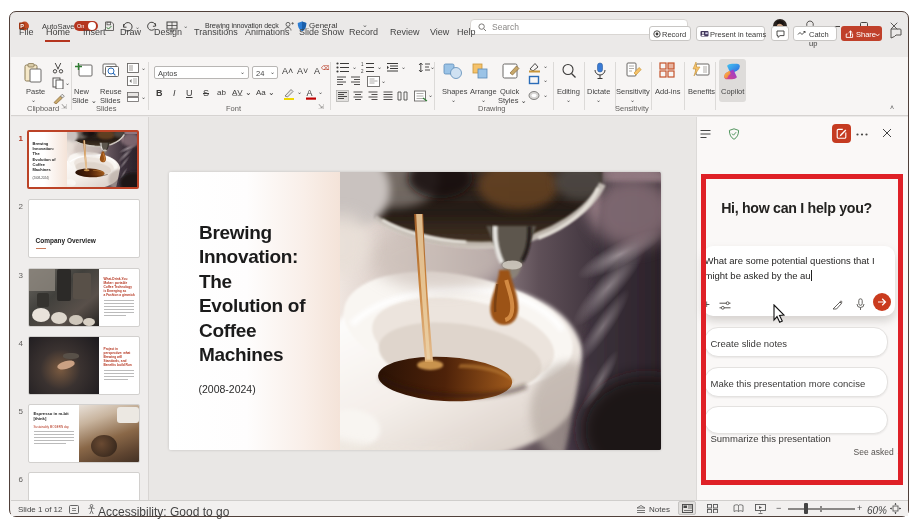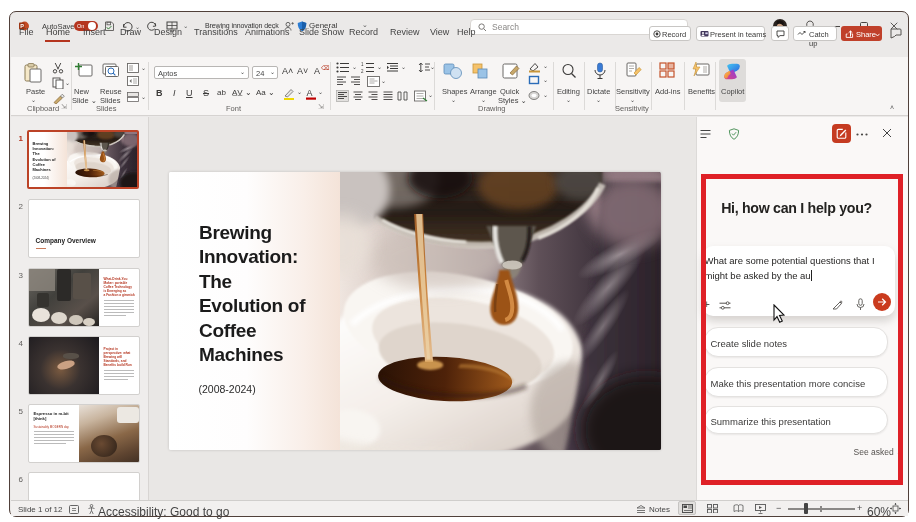--- a/index.html
+++ b/index.html
@@ -641,21 +641,21 @@
 
     <svg class="abs" style="left:77px;top:187px;" width="13" height="20" viewBox="0 0 13 20">
         <path d="M1 1l10 10-4.5.5 2.8 5.5-2.6 1.2-2.7-5.6L1 16z" fill="#fff" stroke="#111" stroke-width="1.1"></path>
       </svg>
 
     <div class="abs" style="left:8px;top:210px;width:184px;height:30px;background:#fff;border:1px solid #e4e2e0;border-radius:14px;box-shadow:0 1px 2px rgba(0,0,0,0.07);"></div>
     <span class="abs" style="left:15px;top:221px;font-size:9.5px;color:#3a3938;">Create slide notes</span>
     <div class="abs" style="left:8px;top:250px;width:184px;height:30px;background:#fff;border:1px solid #e4e2e0;border-radius:14px;box-shadow:0 1px 2px rgba(0,0,0,0.07);"></div>
     <span class="abs" style="left:15px;top:261px;font-size:9.5px;color:#3a3938;">Make this presentation more concise</span>
     <div class="abs" style="left:8px;top:289px;width:184px;height:28px;background:#fff;border:1px solid #e4e2e0;border-radius:14px;box-shadow:0 1px 2px rgba(0,0,0,0.07);"></div>
-    <span class="abs" style="left:15px;top:299px;font-size:9.5px;color:#3a3938;">Summarize this presentation</span>
+    <span class="abs" style="left:15px;top:316px;font-size:9.5px;color:#3a3938;">Summarize this presentation</span>
     <span class="abs" style="left:158px;top:330px;font-size:8.5px;color:#55524f;">See asked ⌄</span>
 
     <div class="abs" style="left:5px;top:57px;width:202px;height:311px;border:5px solid #df2127;"></div>
   </div>
 
   <div id="statusbar" class="abs" style="left:10.5px;top:500px;width:897px;height:16px;background:#f2f0ef;border-top:1px solid #d0cecc;"></div>
   <div id="statuscontent" class="abs" style="left:0;top:0;width:916px;height:522px;pointer-events:none;">
     <span class="abs" style="left:18px;top:505px;font-size:8px;color:#444;">Slide 1 of 12</span>
     <svg class="abs" style="left:69px;top:505px;" width="10" height="9" viewBox="0 0 10 9">
         <rect x="0.5" y="0.5" width="9" height="8" rx="1" fill="none" stroke="#555" stroke-width="0.9"></rect>
@@ -690,21 +690,21 @@
     <svg class="abs" style="left:755px;top:504px;" width="11" height="10" viewBox="0 0 11 10">
         <rect x="0.5" y="0.5" width="10" height="6" fill="none" stroke="#555" stroke-width="0.9"></rect>
         <path d="M4 2l3 1.5L4 5z" fill="#555"></path>
         <path d="M5.5 7v1.5M3.5 9.5h4" stroke="#555" stroke-width="0.8"></path>
       </svg>
     <span class="abs" style="left:776px;top:503px;font-size:9px;color:#444;">−</span>
     <div class="abs" style="left:788px;top:508px;width:67px;height:1.6px;background:#8a8886;"></div>
     <div class="abs" style="left:820px;top:506px;width:1.5px;height:6px;background:#8a8886;"></div>
     <div class="abs" style="left:804px;top:503px;width:3.5px;height:11px;background:#444;border-radius:1px;"></div>
     <span class="abs" style="left:857px;top:503px;font-size:9px;color:#444;">+</span>
-    <span class="abs" style="left:867px;top:505px;font-size:12px;color:#444;">60%</span>
+    <span class="abs" style="left:867px;top:505px;font-size:10px;color:#444;font-style:italic;">60%</span>
     <svg class="abs" style="left:890px;top:503px;" width="11" height="11" viewBox="0 0 11 11">
         <rect x="3" y="3" width="5" height="5" fill="none" stroke="#555" stroke-width="0.9"></rect>
         <path d="M5.5 0v2M5.5 9v2M0 5.5h2M9 5.5h2" stroke="#555" stroke-width="0.9"></path>
         <path d="M5.5 0L4.3 1.5h2.4zM5.5 11l-1.2-1.5h2.4zM0 5.5L1.5 4.3v2.4zM11 5.5L9.5 4.3v2.4z" fill="#555"></path>
       </svg>
   </div>
 
 </div>
 
 </body></html>

